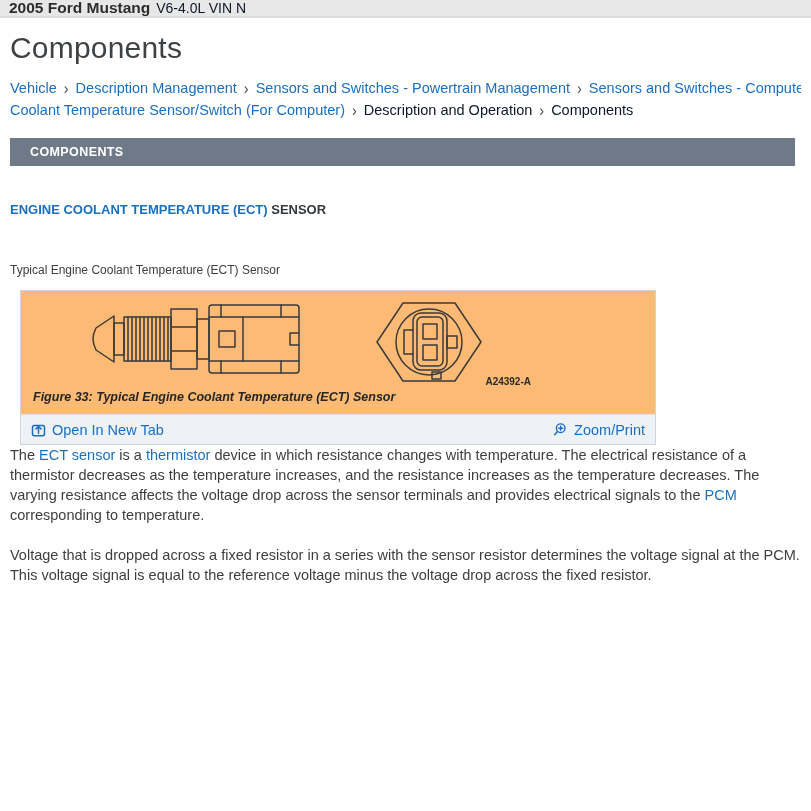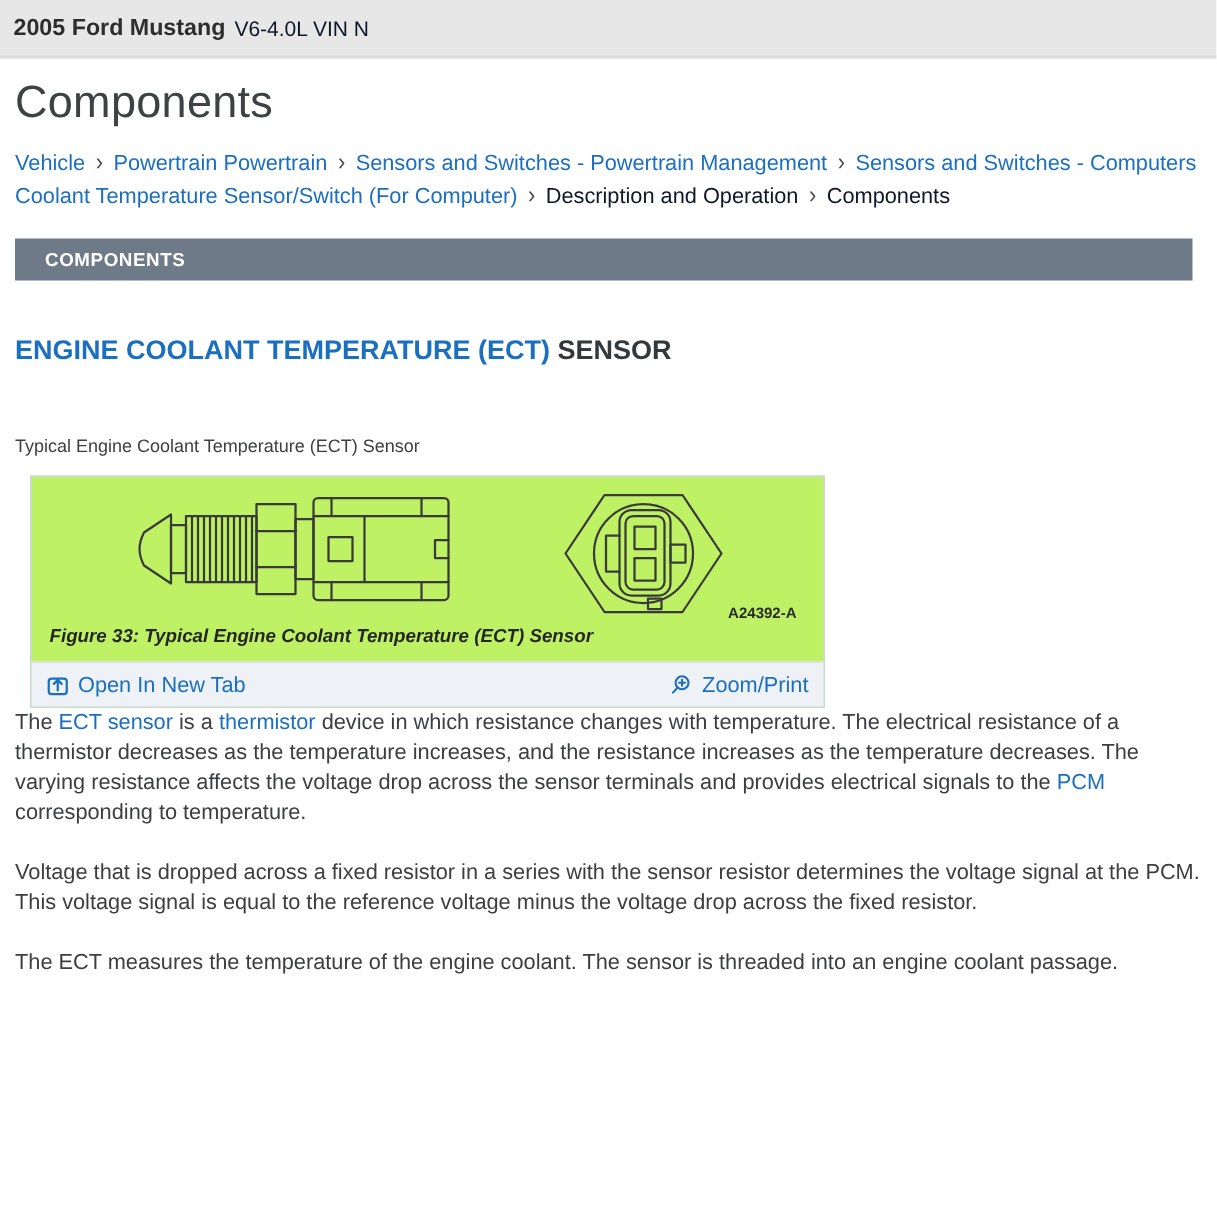--- a/index.html
+++ b/index.html
@@ -1,21 +1,21 @@
 <!DOCTYPE html>
 <html><head>
 <meta charset="utf-8">
 <style>
   * { box-sizing: border-box; margin: 0; padding: 0; }
   html, body { width: 811px; height: 811px; background: #ffffff; overflow: hidden; }
   body { font-family: "Liberation Sans", sans-serif; color: #3c3e40; }
 
   
   .topbar {
-    height: 39px; background: #e7e7e7; border-bottom: 2px solid #dcdcdc;
+    height: 18px; background: #e7e7e7; border-bottom: 2px solid #dcdcdc;
     display: flex; align-items: center; padding: 0 9px; gap: 6px;
   }
   .topbar .v-bold { font-size: 15.5px; font-weight: bold; color: #2d2d2d; }
   .topbar .v-sub  { font-size: 14px; color: #0f172a; }
 
   .content { padding: 0 10px; }
 
   h1.page-title {
     margin-top: 13px; font-size: 30px; font-weight: 400; color: #3e4245;
     letter-spacing: 0.2px;
@@ -31,28 +31,28 @@
   
   .section-bar {
     margin-top: 17px; margin-right: 6px; height: 28px; background: #6f7a88;
     display: flex; align-items: center; padding-left: 20px;
   }
   .section-bar span {
     color: #ffffff; font-size: 12.5px; font-weight: bold; letter-spacing: 0.4px;
   }
 
   
-  .ect-heading { margin-top: 36px; font-size: 18px; font-weight: bold; color: #33383c; }
+  .ect-heading { margin-top: 36px; font-size: 13px; font-weight: bold; color: #33383c; }
   .ect-heading a { color: #1b6fc1; text-decoration: none; cursor: pointer; }
 
   .fig-intro { margin-top: 46px; font-size: 12px; color: #3c3e40; }
 
   
   .figure-box {
-    margin: 13px 0 0 10px; width: 530px; border: 1px solid #ccd6e0; background: #bef264;
+    margin: 13px 0 0 10px; width: 636px; border: 1px solid #ccd6e0; background: #fdba74;
   }
   .figure-image { padding: 5px 4px 0 4px; }
   .figure-caption {
     font-size: 12.5px; font-weight: bold; font-style: italic; color: #262626;
     padding: 2px 0 10px 12px;
   }
   .figure-footer {
     height: 30px; background: #eef1f6; border-top: 1px solid #d9e1e9;
     display: flex; justify-content: space-between; align-items: center; padding: 0 10px;
   }
@@ -76,21 +76,21 @@
   <span class="v-bold">2005 Ford Mustang</span>
   <span class="v-sub">V6-4.0L VIN N</span>
 </div>
 
 <div class="content">
 
   <h1 class="page-title">Components</h1>
 
   <nav class="crumbs">
     <div class="crumb-line">
-      <a>Vehicle</a><span class="sep">›</span><a>Powertrain Powertrain</a><span class="sep">›</span><a>Sensors and Switches - Powertrain Management</a><span class="sep">›</span><a>Sensors and Switches - Computers an</a>
+      <a>Vehicle</a><span class="sep">›</span><a>Description Management</a><span class="sep">›</span><a>Sensors and Switches - Powertrain Management</a><span class="sep">›</span><a>Sensors and Switches - Computers an</a>
     </div>
     <div class="crumb-line">
       <a>Coolant Temperature Sensor/Switch (For Computer)</a><span class="sep">›</span><span class="plain">Description and Operation</span><span class="sep">›</span><span class="plain">Components</span>
     </div>
   </nav>
 
   <div class="section-bar">
     <span>COMPONENTS</span>
   </div>
 
@@ -151,16 +151,15 @@
           <path d="M4.8 10.2 L1.8 13.6"></path>
         </svg>
         <span>Zoom/Print</span>
       </a>
     </div>
   </div>
 
   <div class="paragraphs">
     <p><span>The </span><a>ECT sensor</a><span> is a </span><a>thermistor</a><span> device in which resistance changes with temperature. The electrical resistance of a thermistor decreases as the temperature increases, and the resistance increases as the temperature decreases. The varying resistance affects the voltage drop across the sensor terminals and provides electrical signals to the </span><a>PCM</a><span> corresponding to temperature.</span></p>
     <p>Voltage that is dropped across a fixed resistor in a series with the sensor resistor determines the voltage signal at the PCM. This voltage signal is equal to the reference voltage minus the voltage drop across the fixed resistor.</p>
-    <p>The ECT measures the temperature of the engine coolant. The sensor is threaded into an engine coolant passage.</p>
   </div>
 
 </div>
 
 </body></html>

